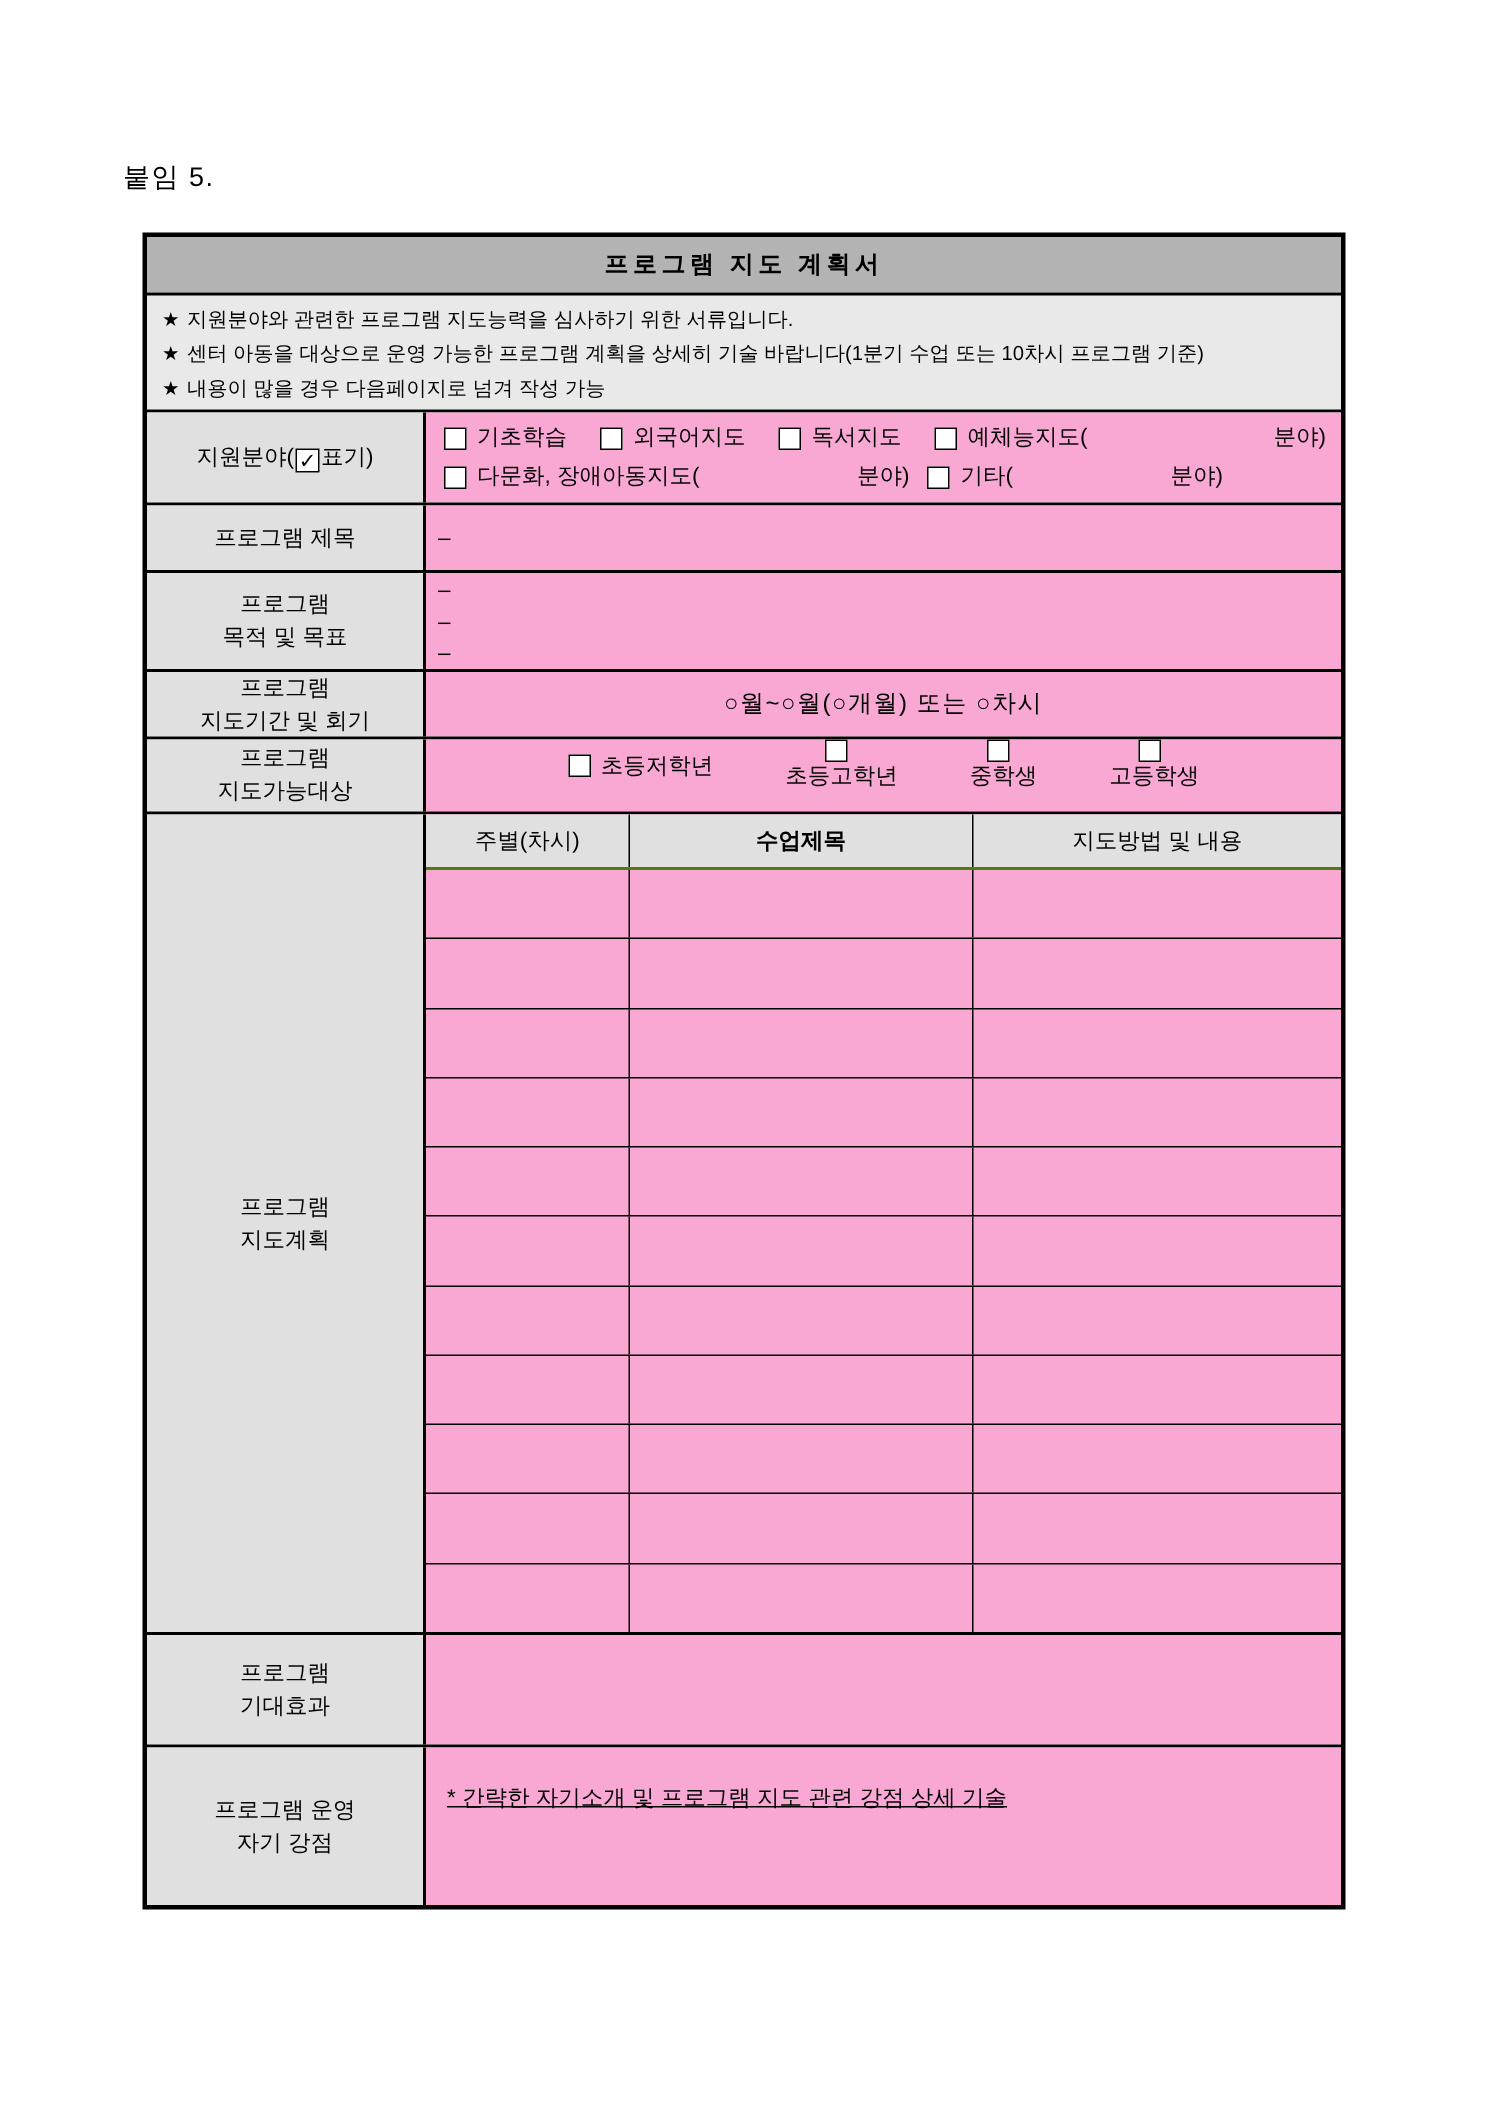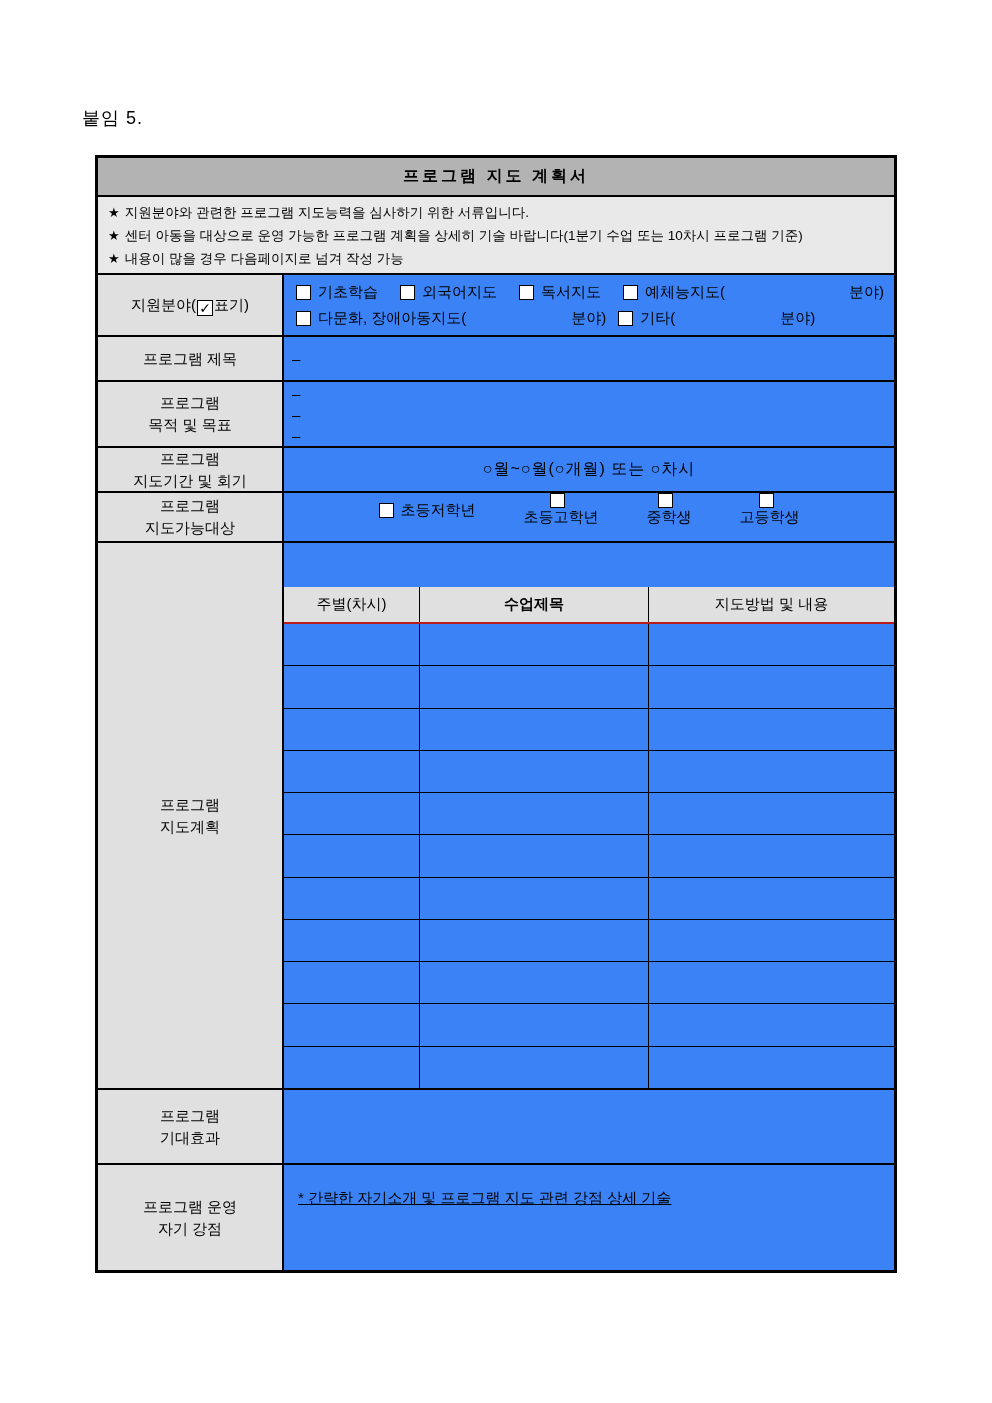--- a/index.html
+++ b/index.html
@@ -46,21 +46,21 @@
 
   .label-cell {
     width: 186px; flex-shrink: 0;
     background: #e0e0e0;
     border-right: 2px solid #000;
     display: flex; flex-direction: column;
     align-items: center; justify-content: center;
     text-align: center;
     font-size: 15px; line-height: 22px;
   }
-  .content-cell { flex: 1; background: #3b82f6; display: flex; flex-direction: column; }
+  .content-cell { flex: 1; background: #f9a8d4; display: flex; flex-direction: column; }
 
   .row-support { height: 62px; }
   .support-content { justify-content: center; padding: 2px 10px 2px 12px; }
   .opt-line { display: flex; align-items: center; font-size: 15px; line-height: 26px; white-space: nowrap; }
   .opt { display: inline-flex; align-items: center; }
   .opt + .opt { margin-left: 22px; }
   .opt-grow { flex: 1; }
   .spacer-grow { flex: 1; min-width: 60px; }
   .spacer-fixed { display: inline-block; width: 105px; }
   .line2 .opt + .opt { margin-left: 12px; }
@@ -95,21 +95,21 @@
 
   .row-plan { height: 547px; }
   .plan-content { }
   .plan-note {
     height: 38px; flex-shrink: 0;
     display: flex; align-items: center;
     padding-left: 12px;
     font-size: 15.5px; font-weight: bold;
     border-bottom: 1px dotted #444;
   }
-  .plan-header { display: flex; height: 37px; flex-shrink: 0; background: #e0e0e0; border-bottom: 2px solid #b91c1c; margin-top: 44px; }
+  .plan-header { display: flex; height: 37px; flex-shrink: 0; background: #e0e0e0; border-bottom: 2px solid #4d7c0f; }
   .ph, .pc { display: flex; align-items: center; justify-content: center; }
   .col1 { width: 136px; flex-shrink: 0; border-right: 1.5px solid #000; }
   .col2 { width: 229px; flex-shrink: 0; border-right: 1.5px solid #000; }
   .col3 { flex: 1; }
   .ph { font-size: 15px; }
   .ph.bold { font-weight: bold; }
   .plan-rows { flex: 1; display: flex; flex-direction: column; }
   .plan-row { flex: 1; display: flex; border-top: 1px solid #000; }
   .plan-row.first { border-top: none; }
 

